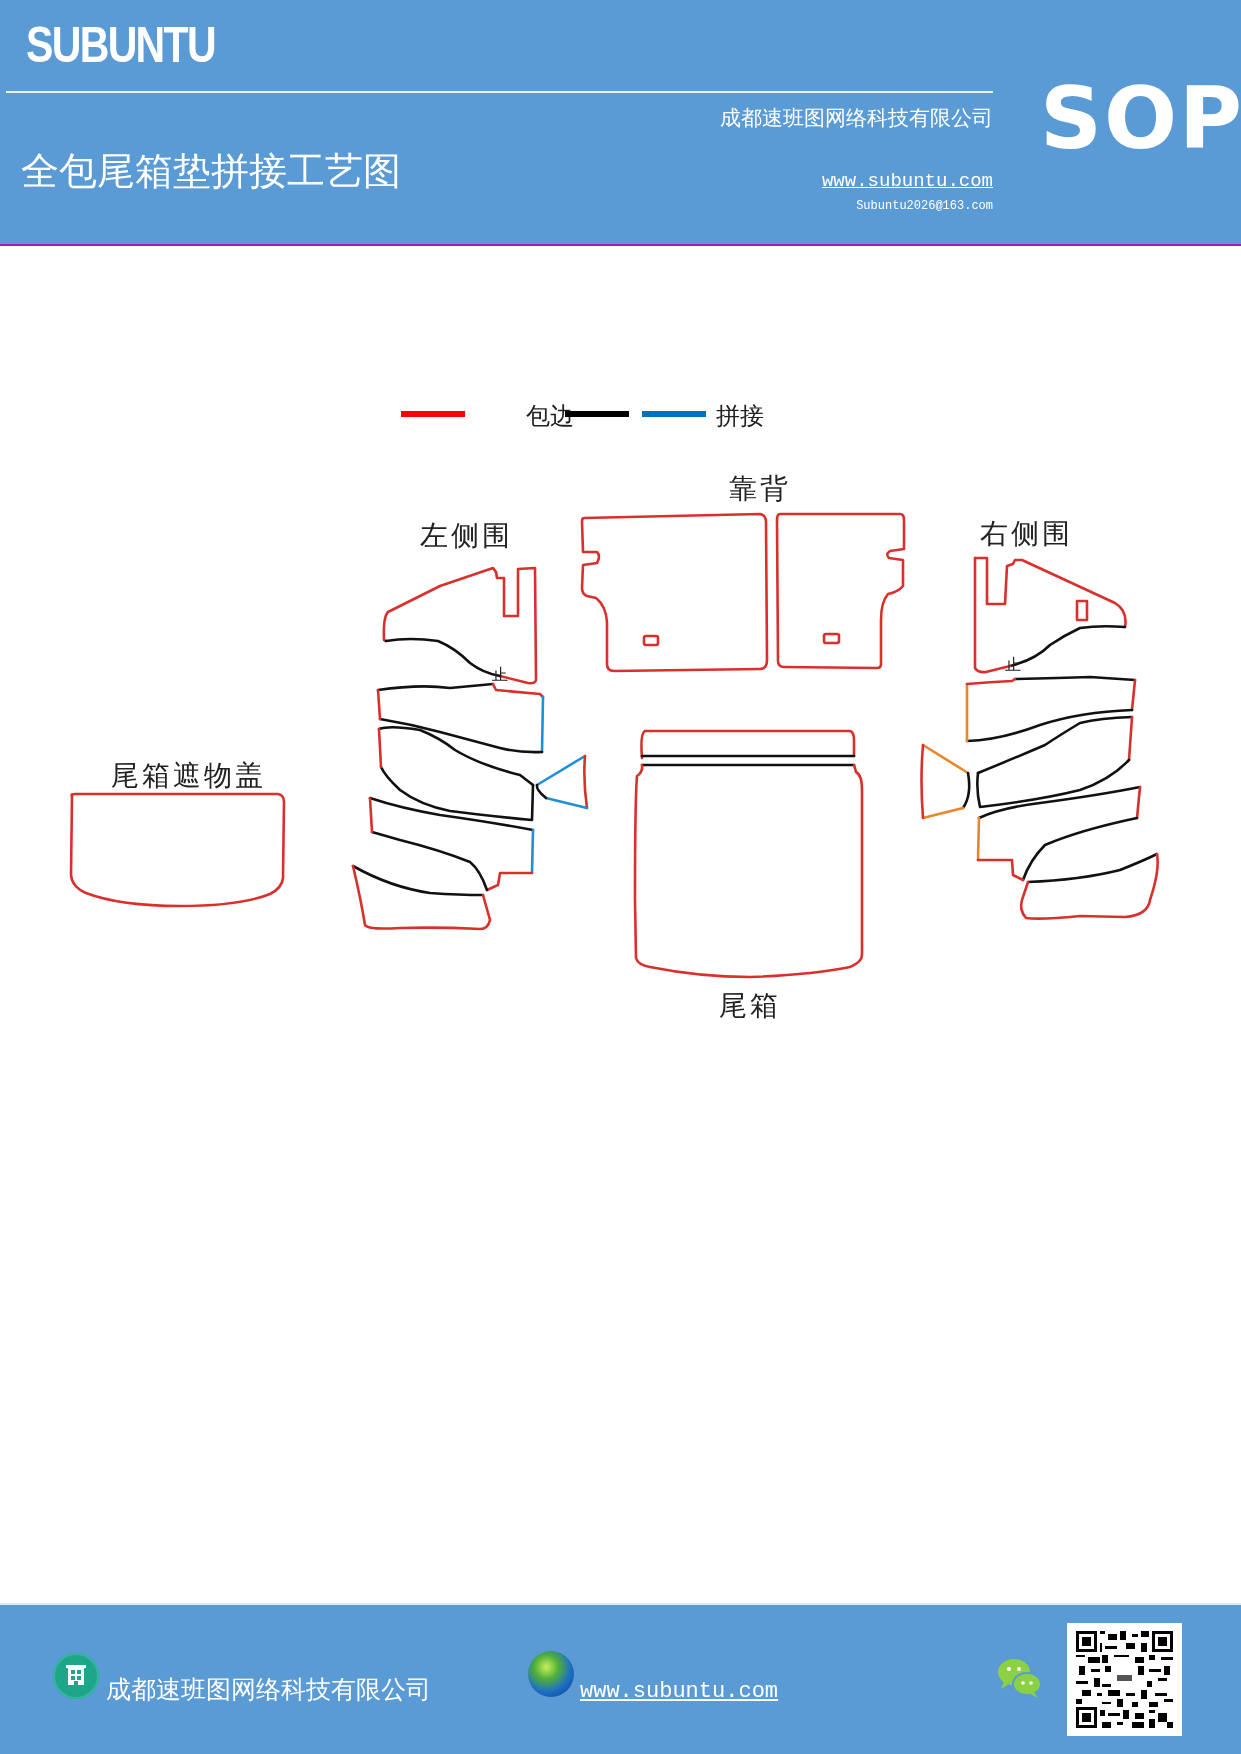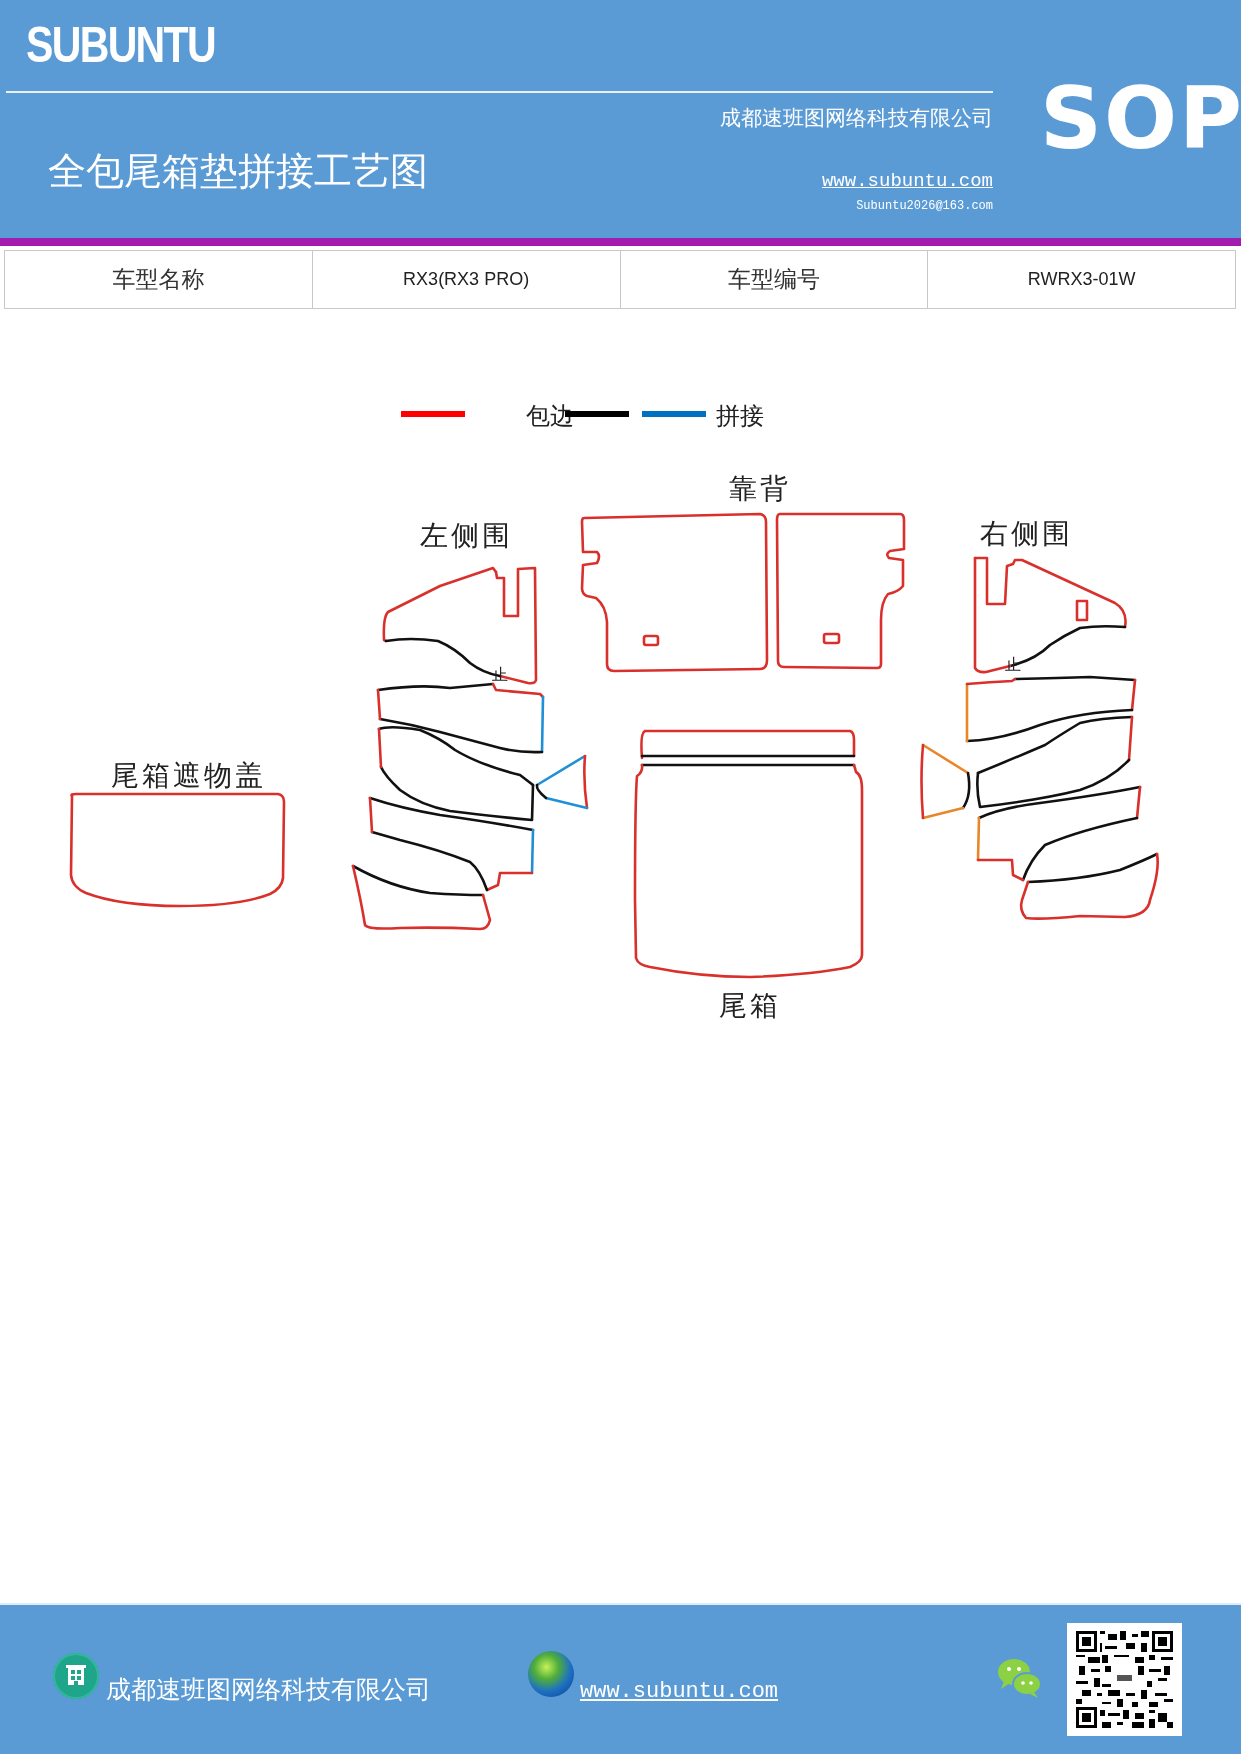--- a/index.html
+++ b/index.html
@@ -1,22 +1,22 @@
 <!DOCTYPE html>
 <html><head>
   <meta charset="utf-8">
   <style>
     * { margin: 0; padding: 0; box-sizing: border-box; }
     html, body { width: 1241px; height: 1754px; background: #ffffff; overflow: hidden; }
     body { position: relative; font-family: "DejaVu Sans", "Liberation Sans", sans-serif; color: #222; }
 
-    .header { position: absolute; left: 0; top: 0; width: 1241px; height: 246px; background: #5b9bd5; border-bottom: 8px solid #a21caf; }
+    .header { position: absolute; left: 0; top: 0; width: 1241px; height: 246px; background: #5b9bd5; border-bottom: 2px solid #a21caf; }
     .brand { position: absolute; left: 26px; top: 16px; font-family: "Liberation Sans", sans-serif; font-weight: 700; font-size: 50px; color: #fff; letter-spacing: -2px; transform: scaleX(0.82); transform-origin: left top; }
     .header-rule { position: absolute; left: 6px; top: 91px; width: 987px; height: 2px; background: #e8f0f8; }
-    .doc-title { position: absolute; left: 48px; top: 146px; font-size: 38px; color: #fff; font-family: "DejaVu Serif", "Liberation Serif", serif; }
+    .doc-title { position: absolute; left: 21px; top: 146px; font-size: 38px; color: #fff; font-family: "DejaVu Serif", "Liberation Serif", serif; }
     .company-top { position: absolute; right: 248px; top: 104px; font-size: 21px; color: #fff; font-family: "DejaVu Serif", "Liberation Serif", serif; }
     .site-top { position: absolute; right: 248px; top: 170px; font-size: 19px; color: #fff; font-family: "Liberation Mono", "DejaVu Sans Mono", monospace; text-decoration: underline; }
     .email-top { position: absolute; right: 248px; top: 199px; font-size: 12px; color: #fff; font-family: "Liberation Mono", "DejaVu Sans Mono", monospace; }
     .sop { position: absolute; left: 1040px; top: 68px; font-size: 86px; font-weight: 700; color: #fff; font-family: "DejaVu Sans", sans-serif; letter-spacing: 2px; }
 
     .info-table { position: absolute; left: 4px; top: 250px; width: 1232px; border-collapse: collapse; table-layout: fixed; }
     .info-table td { border: 1px solid #c8c8c8; height: 58px; text-align: center; vertical-align: middle; font-size: 20px; color: #222; }
     .info-table td.lbl { font-size: 23px; color: #333; }
     .info-table td.val { font-family: "Liberation Sans", sans-serif; }
     .info-table td.val.date { font-size: 21px; }
@@ -45,26 +45,20 @@
   <div class="header-rule"></div>
   <div class="doc-title">全包尾箱垫拼接工艺图</div>
   <div class="company-top">成都速班图网络科技有限公司</div>
   <div class="site-top">www.subuntu.com</div>
   <div class="email-top">Subuntu2026@163.com</div>
   <div class="sop">SOP</div>
 </div>
 
 <table class="info-table">
   <tbody>
-      <tr>
-    <td class="lbl">车型名称</td>
-    <td class="val code">RX3(RX3 PRO)</td>
-    <td class="lbl">车型编号</td>
-    <td class="val code">RWRX3-01W</td>
-  </tr>
 </tbody>
   </table>
 
 <div class="legend">
   <div class="lg-line" style="left:401px;width:64px;background:#ff0000;"></div>
   <div class="lg-text" style="left:478px;margin-left:48px;">包边</div>
   <div class="lg-line" style="left:565px;width:64px;background:#000000;"></div>
   <div class="lg-line" style="left:642px;width:64px;background:#0070c0;"></div>
   <div class="lg-text" style="left:716px;">拼接</div>
 </div>

